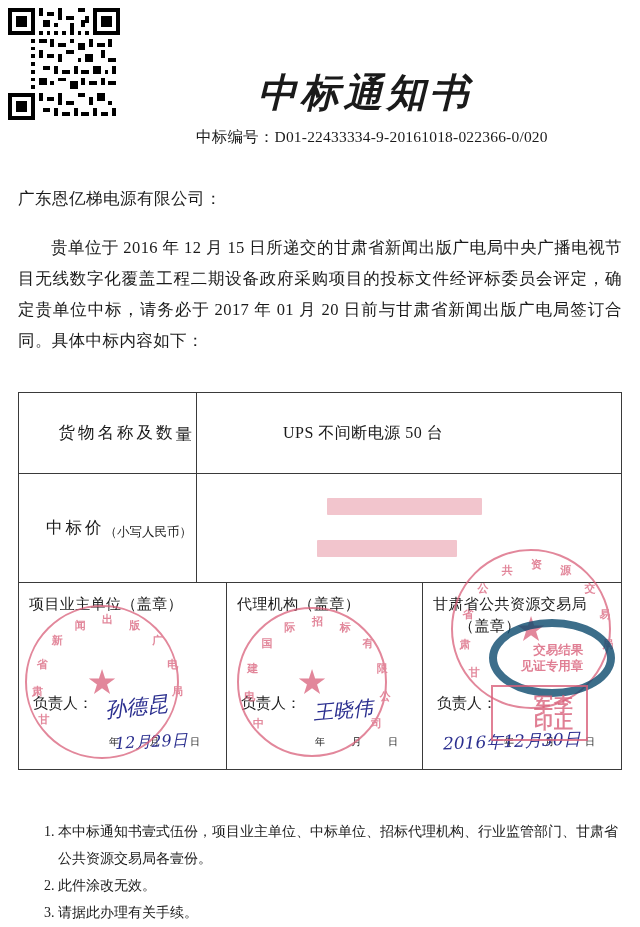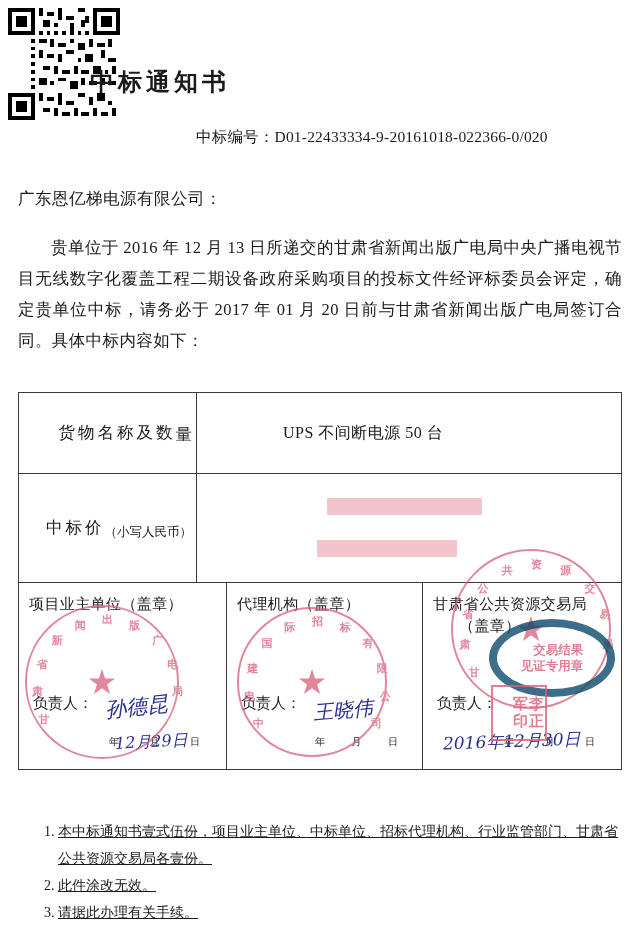--- a/index.html
+++ b/index.html
@@ -13,23 +13,24 @@
   }
   .page{position:relative;width:640px;height:927px;}
 
   
   .qr-wrap{position:absolute;left:8px;top:8px;width:112px;height:112px;background:#fff;}
   .qr{width:112px;height:112px;display:block;}
 
   
   .doc-title{
     position:absolute;left:0;top:66px;width:640px;
-    text-align:left;
-    font-size:24px;font-weight:bold;letter-spacing:4px;
+    text-align:center;
+    font-size:39px;font-weight:bold;letter-spacing:4px;
     font-family:"Liberation Serif","DejaVu Serif",serif;
+    font-style:italic;
   }
   .doc-title.shift{padding-left:90px;box-sizing:border-box;}
   .bid-no{
     position:absolute;left:196px;top:127px;
     font-size:15.5px;letter-spacing:.2px;white-space:nowrap;
   }
 
   
   .addressee{
     position:absolute;left:18px;top:188px;
@@ -115,37 +116,38 @@
     position:absolute;left:0;top:0;width:100%;height:100%;
   }
   .stamp .ring-text span{
     position:absolute;left:50%;top:50%;
     font-size:11px;font-weight:bold;
     transform-origin:0 0;
     white-space:nowrap;
   }
   .sq-stamp{
     position:absolute;border:2.5px solid #d9607a;color:#d9607a;
-    opacity:.8;display:flex;align-items:center;justify-content:flex-end;
-    text-align:center;font-size:15px;font-weight:bold;line-height:17px;
+    opacity:.8;display:flex;align-items:center;justify-content:flex-start;
+    text-align:center;font-size:19px;font-weight:bold;line-height:17px;
     letter-spacing:1px;
+    padding-left:41px;
   }
   .oval-stamp{
     position:absolute;border:8px solid #0c4a6e;color:#d9607a;
     border-radius:50%;opacity:.8;
     display:flex;align-items:center;justify-content:center;
     font-size:12.5px;line-height:16px;text-align:right;font-weight:bold;
   }
 
   
   .notes{
     position:absolute;left:38px;top:818px;width:580px;
     font-size:14px;line-height:27px;
   }
-  .notes li{margin:0;padding:0;text-decoration:underline;}
+  .notes li{margin:0;padding:0;}
   .notes ol{margin:0;padding-left:20px;}
   .notes ol li::marker{font-size:14px;}
 </style>
 </head>
 <body>
 
 <div class="page">
 
   <div class="qr-wrap">
     <svg class="qr" viewBox="0 0 29 29" shape-rendering="crispEdges">
@@ -248,21 +250,21 @@
   </div>
 
   <div class="doc-title shift">中标通知书</div>
 
   <div class="bid-no">
     <span>中标编号：</span><span>D01-22433334-9-20161018-022366-0/020</span>
   </div>
 
   <div class="addressee">广东恩亿梯电源有限公司：</div>
 
-  <div class="para">贵单位于 2016 年 12 月 13 日所递交的甘肃省新闻出版广电局中央广播电视节目无线数字化覆盖工程二期设备政府采购项目的投标文件经评标委员会评定，确定贵单位中标，请务必于 2017 年 01 月 20 日前与甘肃省新闻出版广电局签订合同。具体中标内容如下：</div>
+  <div class="para">贵单位于 2016 年 12 月 15 日所递交的甘肃省新闻出版广电局中央广播电视节目无线数字化覆盖工程二期设备政府采购项目的投标文件经评标委员会评定，确定贵单位中标，请务必于 2017 年 01 月 20 日前与甘肃省新闻出版广电局签订合同。具体中标内容如下：</div>
 
   <div class="tbl">
 
     <div class="row r-goods">
       <div class="cell c-label">
         <div>货物名称及数</div>
         <div style="letter-spacing:0;margin-top:4px;">量</div>
       </div>
       <div class="cell c-val">UPS 不间断电源    50 台</div>
     </div>

